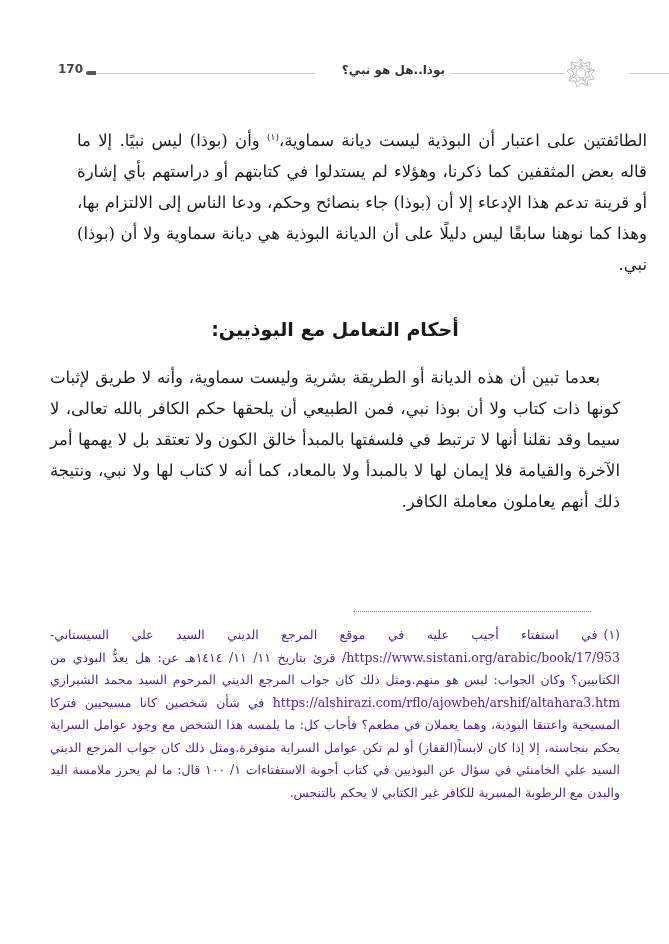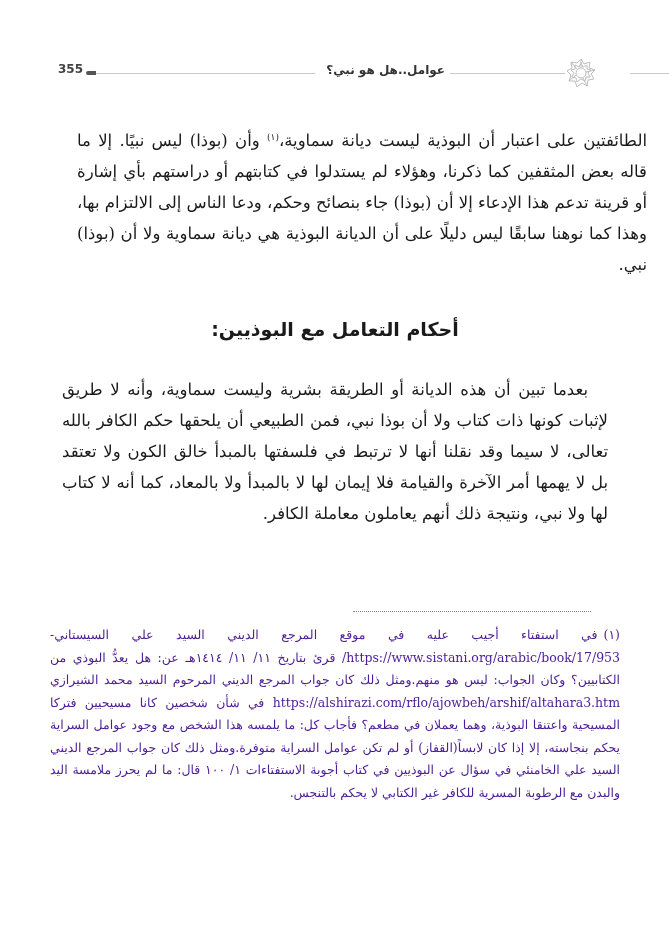--- a/index.html
+++ b/index.html
@@ -97,21 +97,21 @@
     .section-body {
       position: absolute;
       top: 362px;
       left: 50px;
       width: 570px;
       direction: rtl;
       text-align: justify;
       font-size: 16.5px;
       line-height: 31px;
     }
-    .section-body p { margin: 12px; text-indent: 20px; }
+    .section-body p { margin: 0; text-indent: 20px; }
     .footnote-separator {
       position: absolute;
       top: 611px;
       left: 353px;
       width: 238px;
       height: 0;
       border-top: 1px dotted #888;
     }
     .footnotes {
       position: absolute;
@@ -148,24 +148,24 @@
         <circle cx="15" cy="15" r="5"></circle>
         <line x1="15" y1="1" x2="15" y2="10"></line>
         <line x1="29" y1="12" x2="20" y2="14"></line>
         <line x1="21" y1="28" x2="17" y2="20"></line>
         <line x1="3" y1="23" x2="10" y2="17"></line>
         <line x1="5" y1="4" x2="11" y2="11"></line>
       </g>
     </svg>
   </div>
   <div class="header-line hl-mid"></div>
-  <div class="running-title">عوامل..هل هو نبي؟</div>
+  <div class="running-title">بوذا..هل هو نبي؟</div>
   <div class="header-line hl-left"></div>
   <div class="page-num-marker"></div>
-  <div class="page-number">355</div>
+  <div class="page-number">170</div>
 </div>
 
 <div class="main-text">
   <p><span>الطائفتين على اعتبار أن البوذية ليست ديانة سماوية،</span><sup>(١)</sup><span> وأن (بوذا) ليس نبيًا.  إلا ما قاله بعض المثقفين كما ذكرنا، وهؤلاء لم يستدلوا في كتابتهم أو دراستهم بأي إشارة أو قرينة تدعم هذا الإدعاء إلا أن (بوذا) جاء بنصائح وحكم، ودعا الناس إلى الالتزام بها، وهذا كما نوهنا سابقًا ليس دليلًا على أن الديانة البوذية هي ديانة سماوية ولا أن (بوذا) نبي.</span></p>
 </div>
 
 <div class="section-heading">أحكام التعامل مع البوذيين:</div>
 
 <div class="section-body">
   <p>بعدما تبين أن هذه الديانة أو الطريقة بشرية وليست سماوية، وأنه لا طريق لإثبات كونها ذات كتاب ولا أن بوذا نبي، فمن الطبيعي أن يلحقها حكم الكافر بالله تعالى، لا سيما وقد نقلنا أنها لا ترتبط في فلسفتها بالمبدأ خالق الكون ولا تعتقد بل لا يهمها أمر الآخرة والقيامة فلا إيمان لها لا بالمبدأ ولا بالمعاد، كما أنه لا كتاب لها ولا نبي، ونتيجة ذلك أنهم يعاملون معاملة الكافر.</p>

